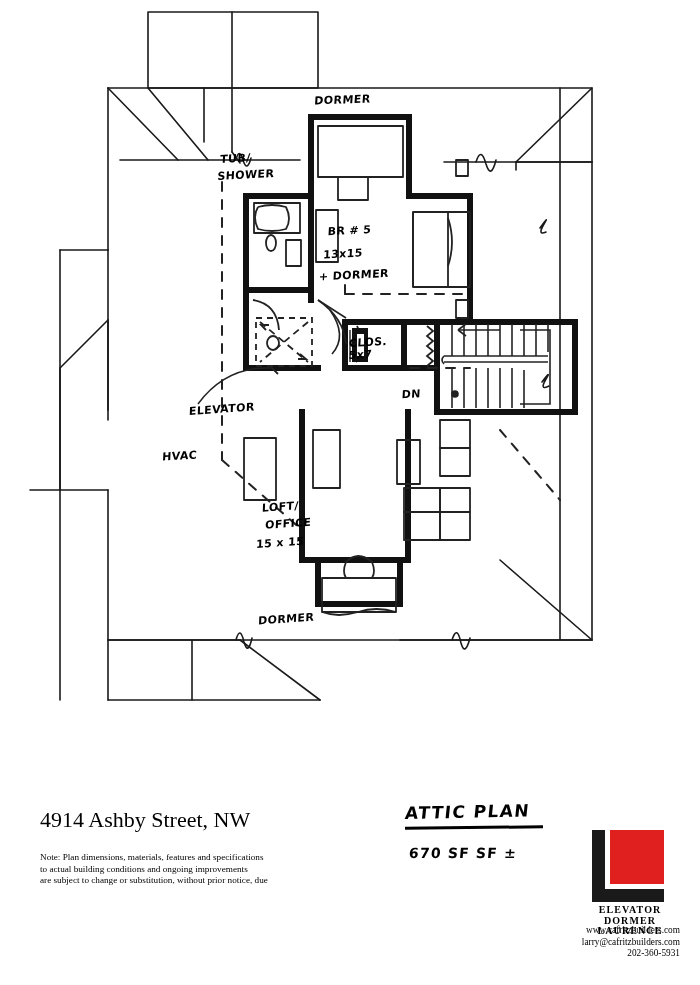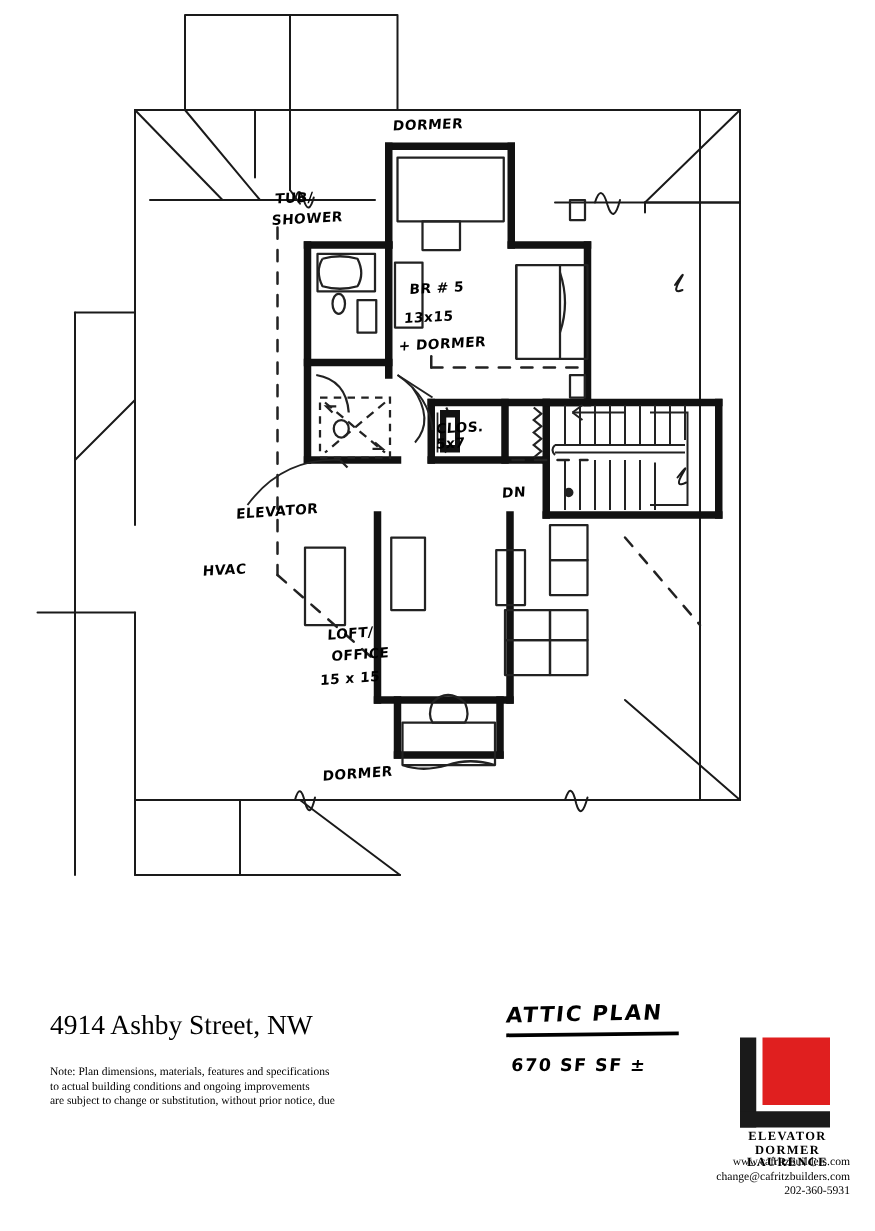--- a/index.html
+++ b/index.html
@@ -422,15 +422,15 @@
 </div>
 
 <div id="builder-name">
   <div>ELEVATOR</div>
   <div>DORMER</div>
   <div>LAURENCE</div>
 </div>
 
 <div id="builder-contact">
   <div>www.cafritzbuilders.com</div>
-  <div>change@cafritzbuilders.com</div>
+  <div>larry@cafritzbuilders.com</div>
   <div>202-360-5931</div>
 </div>
 
 </body></html>

